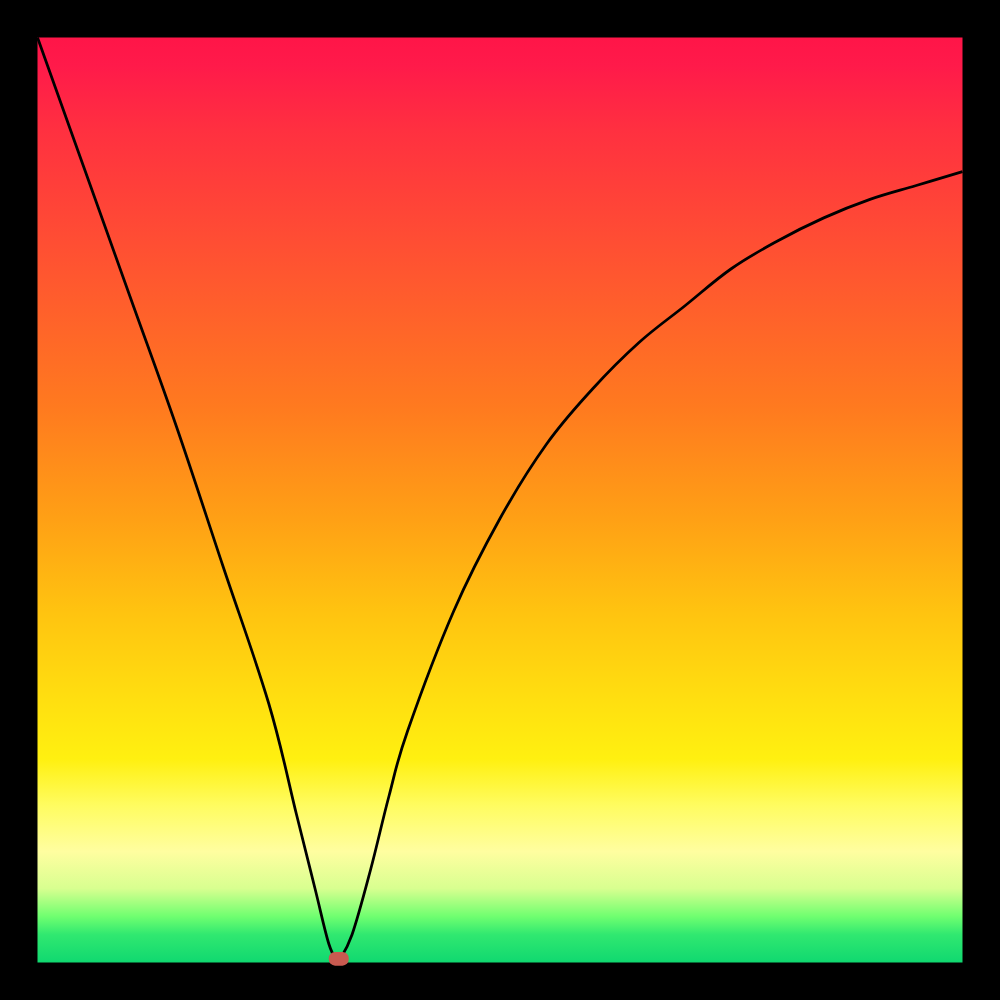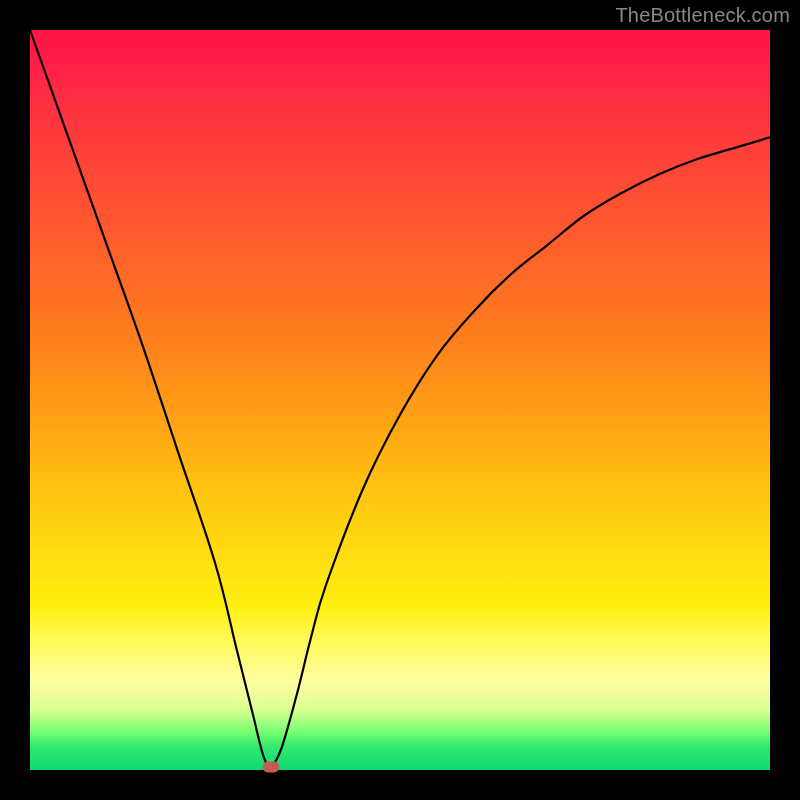--- a/index.html
+++ b/index.html
@@ -63,20 +63,19 @@
     font-size: 20px;
     font-weight: 500;
     color: #888888;
     letter-spacing: 0.2px;
   }
 </style>
 </head>
 <body>
 
 <div class="chart-container">
-  <div class="watermark">TheBottleneck.com</div>
   <div class="plot-area">
     <svg class="curve-svg" viewBox="0 0 740 740" preserveAspectRatio="none">
       <path class="curve-path" d="M 0.00 0.00 C 6.66 18.65, 23.68 66.30, 37.00 103.60 C 50.32 140.90, 60.68 169.90, 74.00 207.20 C 87.32 244.50, 97.68 272.17, 111.00 310.80 C 124.32 349.43, 134.68 381.84, 148.00 421.80 C 161.32 461.76, 174.34 496.84, 185.00 532.80 C 195.66 568.76, 200.54 594.96, 207.20 621.60 C 213.86 648.24, 217.34 662.15, 222.00 680.80 C 226.66 699.45, 229.77 714.54, 233.10 725.20 C 236.43 735.86, 239.17 737.34, 240.50 740.00 C 242.50 736.00, 246.94 731.12, 251.60 717.80 C 256.26 704.48, 261.07 685.98, 266.40 666.00 C 271.73 646.02, 275.87 626.78, 281.20 606.80 C 286.53 586.82, 286.68 581.64, 296.00 555.00 C 305.32 528.36, 319.68 489.44, 333.00 458.80 C 346.32 428.16, 356.68 408.78, 370.00 384.80 C 383.32 360.82, 393.68 344.25, 407.00 325.60 C 420.32 306.95, 430.68 295.85, 444.00 281.20 C 457.32 266.55, 467.68 256.19, 481.00 244.20 C 494.32 232.21, 504.68 225.26, 518.00 214.60 C 531.32 203.94, 541.68 194.32, 555.00 185.00 C 568.32 175.68, 578.68 170.13, 592.00 162.80 C 605.32 155.47, 615.68 150.29, 629.00 144.30 C 642.32 138.31, 652.68 134.16, 666.00 129.50 C 679.32 124.84, 689.68 122.40, 703.00 118.40 C 716.32 114.40, 733.34 109.30, 740.00 107.30"></path>
     </svg>
     <div class="dot" style="left: 240.5px; top: 737px; background: rgb(200, 90, 80);"></div>
   </div>
 </div>
 
 </body></html>

